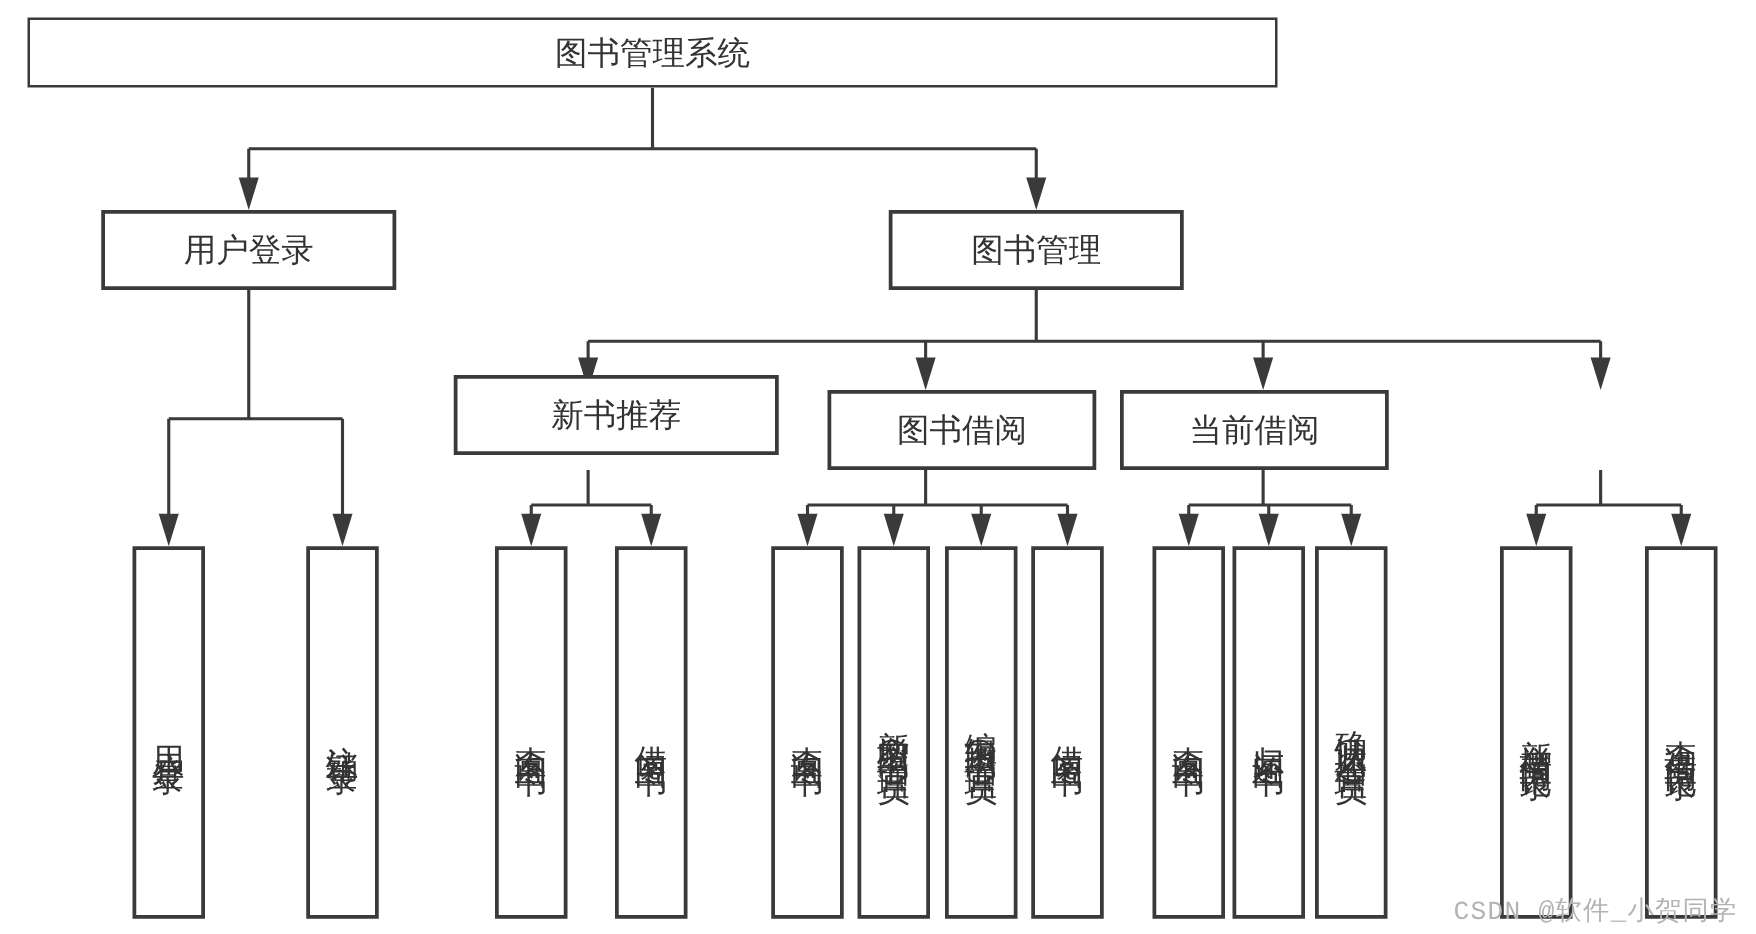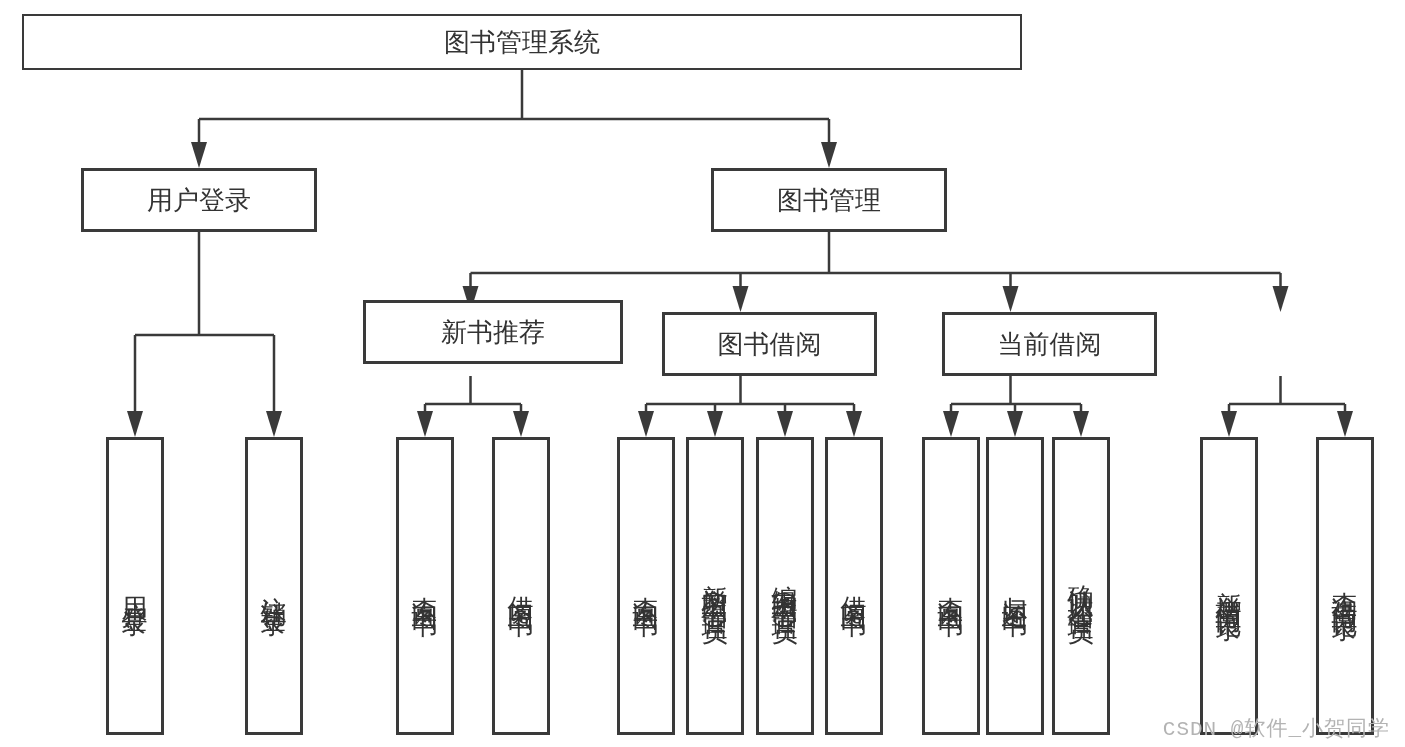--- a/index.html
+++ b/index.html
@@ -115,21 +115,21 @@
   <div class="box" style="left:711px;top:168px;width:236px;height:64px;">
     <span>图书管理</span>
   </div>
 
   <div class="box" style="left:363px;top:300px;width:260px;height:64px;">
     <span>新书推荐</span>
   </div>
   <div class="box" style="left:633px;top:312px;width:215px;height:64px;margin-left:29px;">
     <span>图书借阅</span>
   </div>
-  <div class="box" style="left:942px;top:312px;width:215px;height:64px;">
+  <div class="box" style="left:896px;top:312px;width:215px;height:64px;">
     <span>当前借阅</span>
   </div>
 
   <div class="box" style="left:106px;top:437px;width:58px;height:298px;">
     <span class="vlabel">用户登录</span>
   </div>
   <div class="box" style="left:245px;top:437px;width:58px;height:298px;">
     <span class="vlabel">注销登录</span>
   </div>
 

